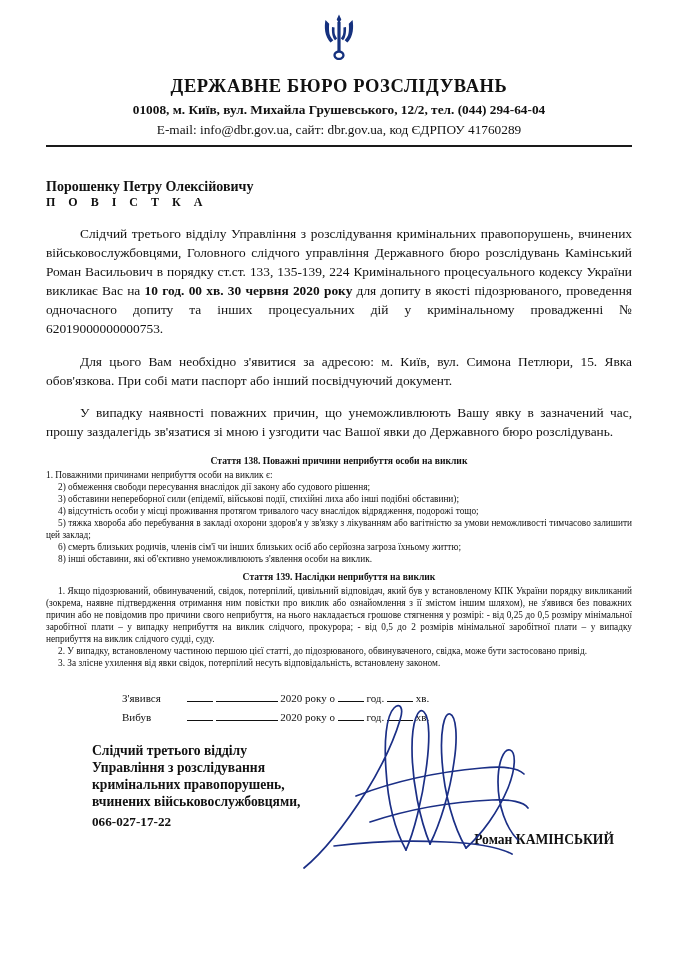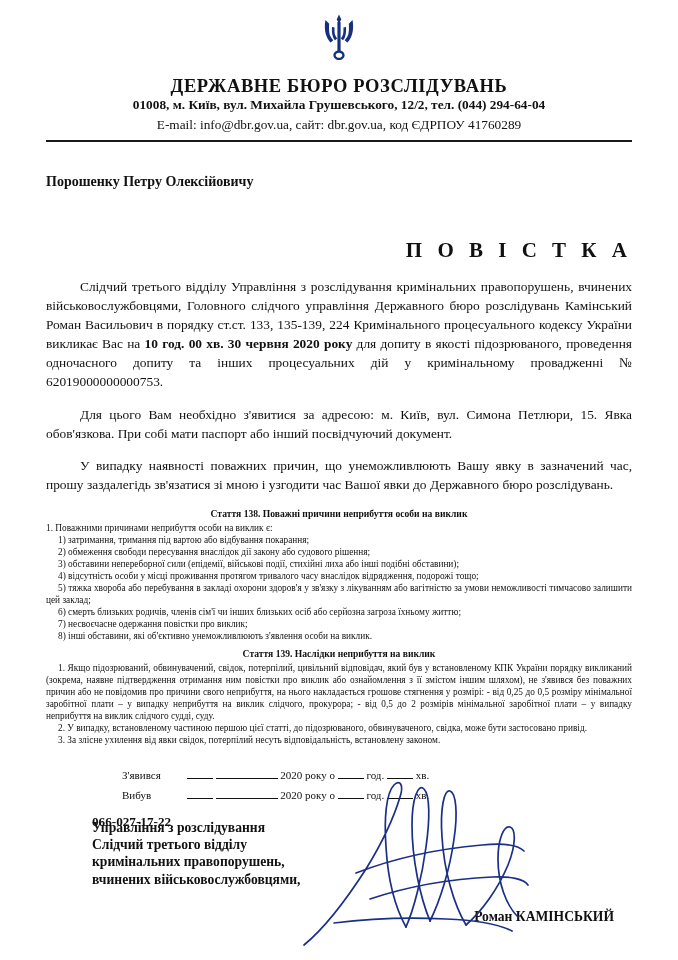--- a/index.html
+++ b/index.html
@@ -39,20 +39,21 @@
     margin-top: 4px;
   }
   .org-name {
     font-size: 18.5px;
     font-weight: bold;
     letter-spacing: 0.6px;
   }
   .org-addr {
     font-size: 13.3px;
     font-weight: bold;
+    margin-top: 5px;
   }
   .org-email {
     font-size: 13.3px;
     margin-top: 4px;
   }
   .rule {
     margin-top: 7px;
     border-top: 2px solid #1a1a1a;
     height: 0;
   }
@@ -61,23 +62,22 @@
   .addressee {
     margin-top: 32px;
     text-align: left;
     font-size: 14px;
     font-weight: bold;
     padding-right: 8px;
   }
 
   
   .doc-title {
-    margin-top: 48px;
-    text-align: right;
-    font-size: 21px;
+    text-align: left;
+    font-size: 12px;
     font-weight: bold;
     letter-spacing: 5px;
   }
 
   
   .body-block {
     margin-top: 14px;
   }
   .para {
     font-size: 13.4px;
@@ -203,27 +203,25 @@
       <span>Для цього Вам необхідно з'явитися за адресою: м. Київ, вул. Симона Петлюри, 15. Явка обов'язкова. При собі мати паспорт або інший посвідчуючий документ.</span>
     </p>
     <p class="para">
       <span>У випадку наявності поважних причин, що унеможливлюють Вашу явку в зазначений час, прошу заздалегідь зв'язатися зі мною і узгодити час Вашої явки до Державного бюро розслідувань.</span>
     </p>
   </div>
 
   <div class="legal">
     <div class="art-head">Стаття 138. Поважні причини неприбуття особи на виклик</div>
     <p>1. Поважними причинами неприбуття особи на виклик є:</p>
-    <p class="indent">1) затримання, тримання під вартою або відбування покарання;</p>
     <p class="indent">2) обмеження свободи пересування внаслідок дії закону або судового рішення;</p>
     <p class="indent">3) обставини непереборної сили (епідемії, військові події, стихійні лиха або інші подібні обставини);</p>
     <p class="indent">4) відсутність особи у місці проживання протягом тривалого часу внаслідок відрядження, подорожі тощо;</p>
     <p class="indent">5) тяжка хвороба або перебування в закладі охорони здоров'я у зв'язку з лікуванням або вагітністю за умови неможливості тимчасово залишити цей заклад;</p>
     <p class="indent">6) смерть близьких родичів, членів сім'ї чи інших близьких осіб або серйозна загроза їхньому життю;</p>
-    <p class="indent">7) несвоєчасне одержання повістки про виклик;</p>
     <p class="indent">8) інші обставини, які об'єктивно унеможливлюють з'явлення особи на виклик.</p>
 
     <div class="art-head">Стаття 139. Наслідки неприбуття на виклик</div>
     <p class="indent">1. Якщо підозрюваний, обвинувачений, свідок, потерпілий, цивільний відповідач, який був у встановленому КПК України порядку викликаний (зокрема, наявне підтвердження отримання ним повістки про виклик або ознайомлення з її змістом іншим шляхом), не з'явився без поважних причин або не повідомив про причини свого неприбуття, на нього накладається грошове стягнення у розмірі: - від 0,25 до 0,5 розміру мінімальної заробітної плати – у випадку неприбуття на виклик слідчого, прокурора; - від 0,5 до 2 розмірів мінімальної заробітної плати – у випадку неприбуття на виклик слідчого судді, суду.</p>
     <p class="indent">2. У випадку, встановленому частиною першою цієї статті, до підозрюваного, обвинуваченого, свідка, може бути застосовано привід.</p>
     <p class="indent">3. За злісне ухилення від явки свідок, потерпілий несуть відповідальність, встановлену законом.</p>
   </div>
 
   <div class="appear">
     <div>
@@ -243,22 +241,22 @@
       <span>2020 року о</span>
       <span class="u u-sm"></span>
       <span>год.</span>
       <span class="u u-sm"></span>
       <span>хв.</span>
     </div>
   </div>
 
   <div class="sig-area">
     <div class="sig-left">
+      <div>Слідчий третього відділу</div>
       <div>Управління з розслідування</div>
-      <div>Слідчий третього відділу</div>
       <div>кримінальних правопорушень,</div>
       <div>вчинених військовослужбовцями,</div>
     </div>
 
     <span class="sig-scribble">
       <svg width="250" height="175" viewBox="0 0 250 175" aria-hidden="true">
         <g fill="none" stroke="#1b2f86" stroke-width="1.7" stroke-linecap="round">
           <path d="M8,168 C30,150 52,120 70,92 C86,66 98,40 104,20 C108,8 104,2 98,8 C90,16 88,42 90,70 C92,104 100,132 110,150"></path>
           <path d="M110,150 C118,132 126,100 130,70 C134,42 134,18 128,12 C122,6 116,22 116,48 C116,82 124,120 134,144"></path>
           <path d="M134,144 C144,124 154,92 158,62 C162,36 160,16 154,14 C148,12 144,32 146,60 C148,94 158,128 170,148"></path>

